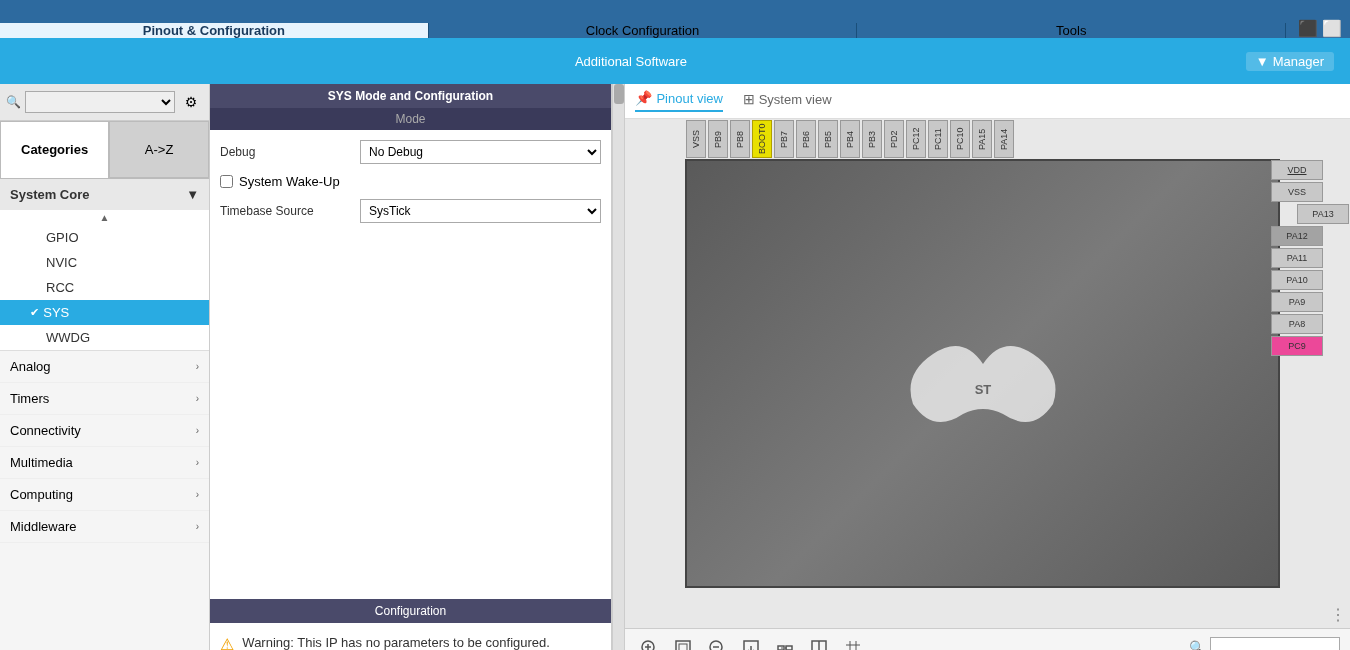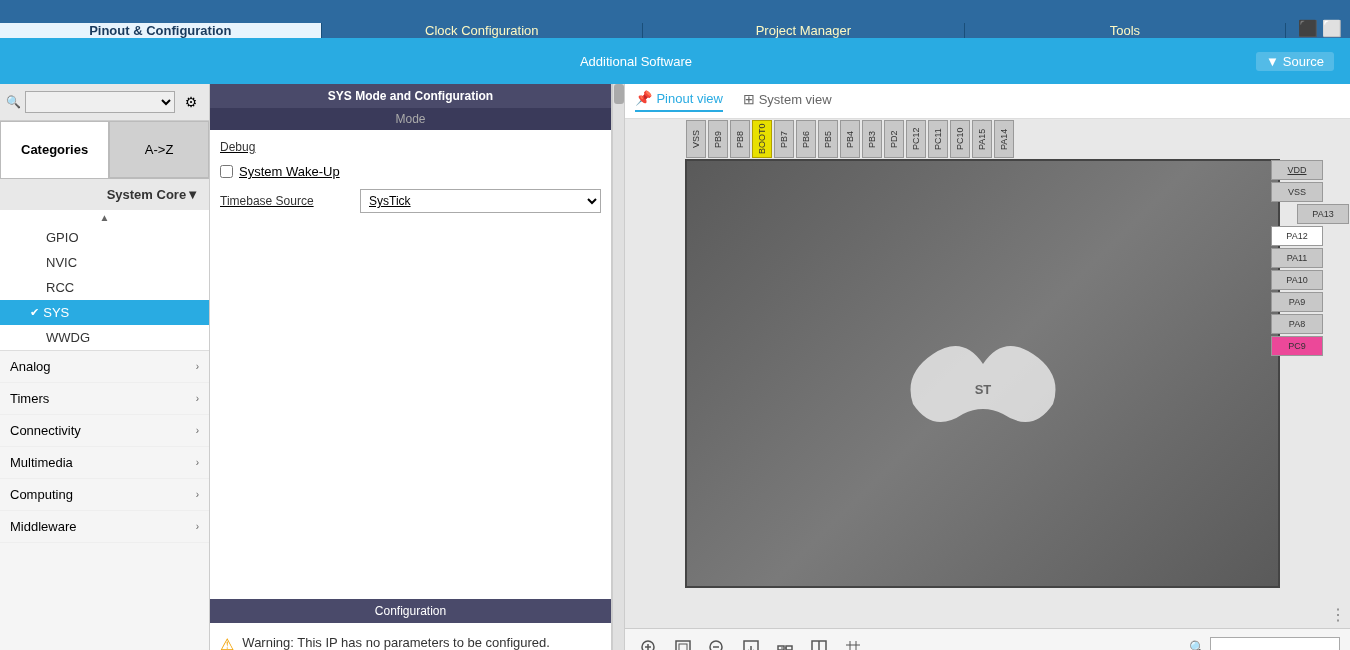--- a/index.html
+++ b/index.html
@@ -1,20 +1,20 @@
 <!DOCTYPE html>
 <html><head>
   <meta charset="utf-8">
   <style>
     * { box-sizing: border-box; margin: 0; padding: 0; font-family: Arial, sans-serif; font-size: 13px; }
     body { width: 1350px; height: 650px; overflow: hidden; background: #f0f0f0; }
 
     
     .top-nav { display: flex; background: #2d6a9f; height: 38px; align-items: flex-end; }
-    .top-nav-item { flex: 1; display: flex; align-items: center; justify-content: center; color: #fef9c3; cursor: pointer; border-right: 1px solid #1a4f7a; font-size: 13px; }
+    .top-nav-item { flex: 1; display: flex; align-items: center; justify-content: center; color: #000000; cursor: pointer; border-right: 1px solid #1a4f7a; font-size: 13px; }
     .top-nav-item.active { background: #e8f4fd; color: #1a3a5c; font-weight: bold; }
     .top-nav-icons { display: flex; align-items: center; padding: 0 8px; background: #2d6a9f; }
     .top-nav-icons span { color: #cce4f7; font-size: 16px; margin-left: 4px; cursor: pointer; }
 
     
     .secondary-bar { background: #29abe2; height: 46px; display: flex; align-items: center; padding: 0 16px; color: white; font-size: 13px; }
     .secondary-bar .additional-sw { flex: 1; text-align: center; }
     .secondary-bar .pinout-btn { display: flex; align-items: center; gap: 4px; background: rgba(255,255,255,0.2); padding: 2px 10px; border-radius: 3px; cursor: pointer; }
 
     
@@ -23,35 +23,35 @@
     
     .sidebar { width: 210px; background: #f5f5f5; border-right: 1px solid #ccc; display: flex; flex-direction: column; overflow-y: auto; }
     .sidebar-search { display: flex; align-items: center; padding: 6px 6px; background: #e8e8e8; border-bottom: 1px solid #ccc; gap: 4px; }
     .sidebar-search select { padding: 2px; border: 1px solid #aaa; font-size: 12px; flex: 1; }
     .sidebar-tabs { display: flex; background: #d0d0d0; border-bottom: 1px solid #bbb; }
     .sidebar-tab { flex: 1; text-align: center; padding: 20px; font-size: 12px; cursor: pointer; border: 1px solid #bbb; }
     .sidebar-tab.active { background: white; border-bottom: none; font-weight: bold; }
     .sidebar-gear { width: 24px; height: 24px; display: flex; align-items: center; justify-content: center; cursor: pointer; font-size: 14px; }
 
     .sidebar-section { border-bottom: 1px solid #ddd; }
-    .sidebar-section-header { display: flex; align-items: center; justify-content: flex-end; padding: 8px 10px; background: #e8e8e8; cursor: pointer; font-weight: bold; color: #333; }
+    .sidebar-section-header { display: flex; align-items: center; justify-content: space-between; padding: 8px 10px; background: #e8e8e8; cursor: pointer; font-weight: bold; color: #333; }
     .sidebar-section-content { background: white; }
     .sidebar-item { padding: 5px 10px 5px 30px; cursor: pointer; color: #333; display: flex; align-items: center; gap: 4px; }
     .sidebar-item.active { background: #29abe2; color: white; }
     .sidebar-item .check { color: #29abe2; font-size: 11px; }
     .sidebar-item.active .check { color: white; }
     .sidebar-up-arrow { text-align: center; padding: 2px; color: #666; font-size: 10px; cursor: pointer; }
     .sidebar-category { display: flex; align-items: center; justify-content: space-between; padding: 8px 10px; cursor: pointer; background: #f5f5f5; border-bottom: 1px solid #eee; font-size: 13px; }
     .chevron { font-size: 10px; color: #666; }
 
     
     .center-panel { width: 405px; background: white; border-right: 1px solid #ccc; display: flex; flex-direction: column; }
     .panel-section-title { background: #4a4a6a; color: white; padding: 5px 10px; font-size: 12px; font-weight: bold; text-align: center; }
     .panel-sub-title { background: #3a3a5a; color: #aaa; padding: 4px 10px; font-size: 12px; text-align: center; }
-    .panel-content { padding: 10px; flex: 1; text-decoration: underline; }
+    .panel-content { padding: 10px; flex: 1; }
     .form-row { display: flex; align-items: center; margin-bottom: 10px; }
     .form-label { width: 140px; font-size: 12px; color: #333; }
     .form-select { flex: 1; padding: 3px 4px; border: 1px solid #aaa; font-size: 12px; background: white; }
     .checkbox-row { display: flex; align-items: center; gap: 6px; margin-bottom: 10px; font-size: 12px; }
     .config-title { background: #4a4a6a; color: white; padding: 5px 10px; font-size: 12px; text-align: center; }
     .warning-box { padding: 12px 10px; display: flex; align-items: flex-start; gap: 8px; font-size: 12px; color: #333; }
     .warning-icon { color: #f0a000; font-size: 16px; flex-shrink: 0; }
 
     
     .scroll-bar { width: 12px; background: #e0e0e0; border-left: 1px solid #ccc; position: relative; }
@@ -84,36 +84,33 @@
 <body>
 
 <div class="top-nav">
   <div class="top-nav-item active">
     <span>Pinout &amp; Configuration</span>
   </div>
   <div class="top-nav-item">
     <span>Clock Configuration</span>
   </div>
   <div class="top-nav-item">
-    <span>Project Manager</span>
-  </div>
-  <div class="top-nav-item">
     <span>Tools</span>
   </div>
   <div class="top-nav-icons">
     <span>⬛</span>
     <span>⬜</span>
   </div>
 </div>
 
 <div class="secondary-bar">
   <div class="additional-sw">Additional Software</div>
   <div class="pinout-btn">
     <span>▼</span>
-    <span>Source</span>
+    <span>Manager</span>
   </div>
 </div>
 
 <div class="main-layout">
 
   <div class="sidebar">
 
     <div class="sidebar-search">
       <span style="font-size:12px;">🔍</span>
       <select style="flex:1;padding:2px;border:1px solid #aaa;font-size:12px;">
@@ -189,20 +186,26 @@
 
   <div style="display:flex; width:415px; border-right:1px solid #ccc;">
     <div class="center-panel" style="flex:1;">
 
       <div class="panel-section-title">SYS Mode and Configuration</div>
 
       <div class="panel-sub-title">Mode</div>
       <div class="panel-content">
         <div class="form-row">
           <label class="form-label">Debug</label>
+          <select class="form-select">
+            <option>No Debug</option>
+            <option>Serial Wire</option>
+            <option>JTAG (4 pins)</option>
+            <option>JTAG (5 pins)</option>
+          </select>
         </div>
         <div class="checkbox-row">
           <input type="checkbox" style="">
           <label>System Wake-Up</label>
         </div>
         <div class="form-row">
           <label class="form-label">Timebase Source</label>
           <select class="form-select">
             <option>SysTick</option>
             <option>TIM1</option>
@@ -261,21 +264,21 @@
         <svg width="200" height="140" viewBox="0 0 200 140">
           <path d="M 30 100 Q 20 70 50 50 Q 80 30 100 60 Q 120 30 150 50 Q 180 70 170 100 Q 150 130 120 110 Q 100 100 80 110 Q 50 130 30 100 Z" fill="white" opacity="0.7"></path>
           <text x="100" y="90" text-anchor="middle" fill="#666" font-size="60" font-weight="bold" font-family="Arial">ST</text>
         </svg>
       </div>
 
       <div class="chip-right-pins">
         <div class="chip-pin vertical" style="background:#c8c8c8;text-decoration:underline;">VDD</div>
         <div class="chip-pin vertical" style="background:#c8c8c8;">VSS</div>
         <div class="chip-pin vertical" style="background:#c8c8c8;margin-left:27px;">PA13</div>
-        <div class="chip-pin vertical" style="background:#ffffff;">PA12</div>
+        <div class="chip-pin vertical" style="background:#a3a3a3;">PA12</div>
         <div class="chip-pin vertical" style="background:#c8c8c8;">PA11</div>
         <div class="chip-pin vertical" style="background:#c8c8c8;">PA10</div>
         <div class="chip-pin vertical" style="background:#c8c8c8;">PA9</div>
         <div class="chip-pin vertical" style="background:#c8c8c8;">PA8</div>
         <div class="chip-pin vertical" style="background:#ec4899;">PC9</div>
       </div>
 
       <div class="bottom-dots">⋮</div>
     </div>
 

